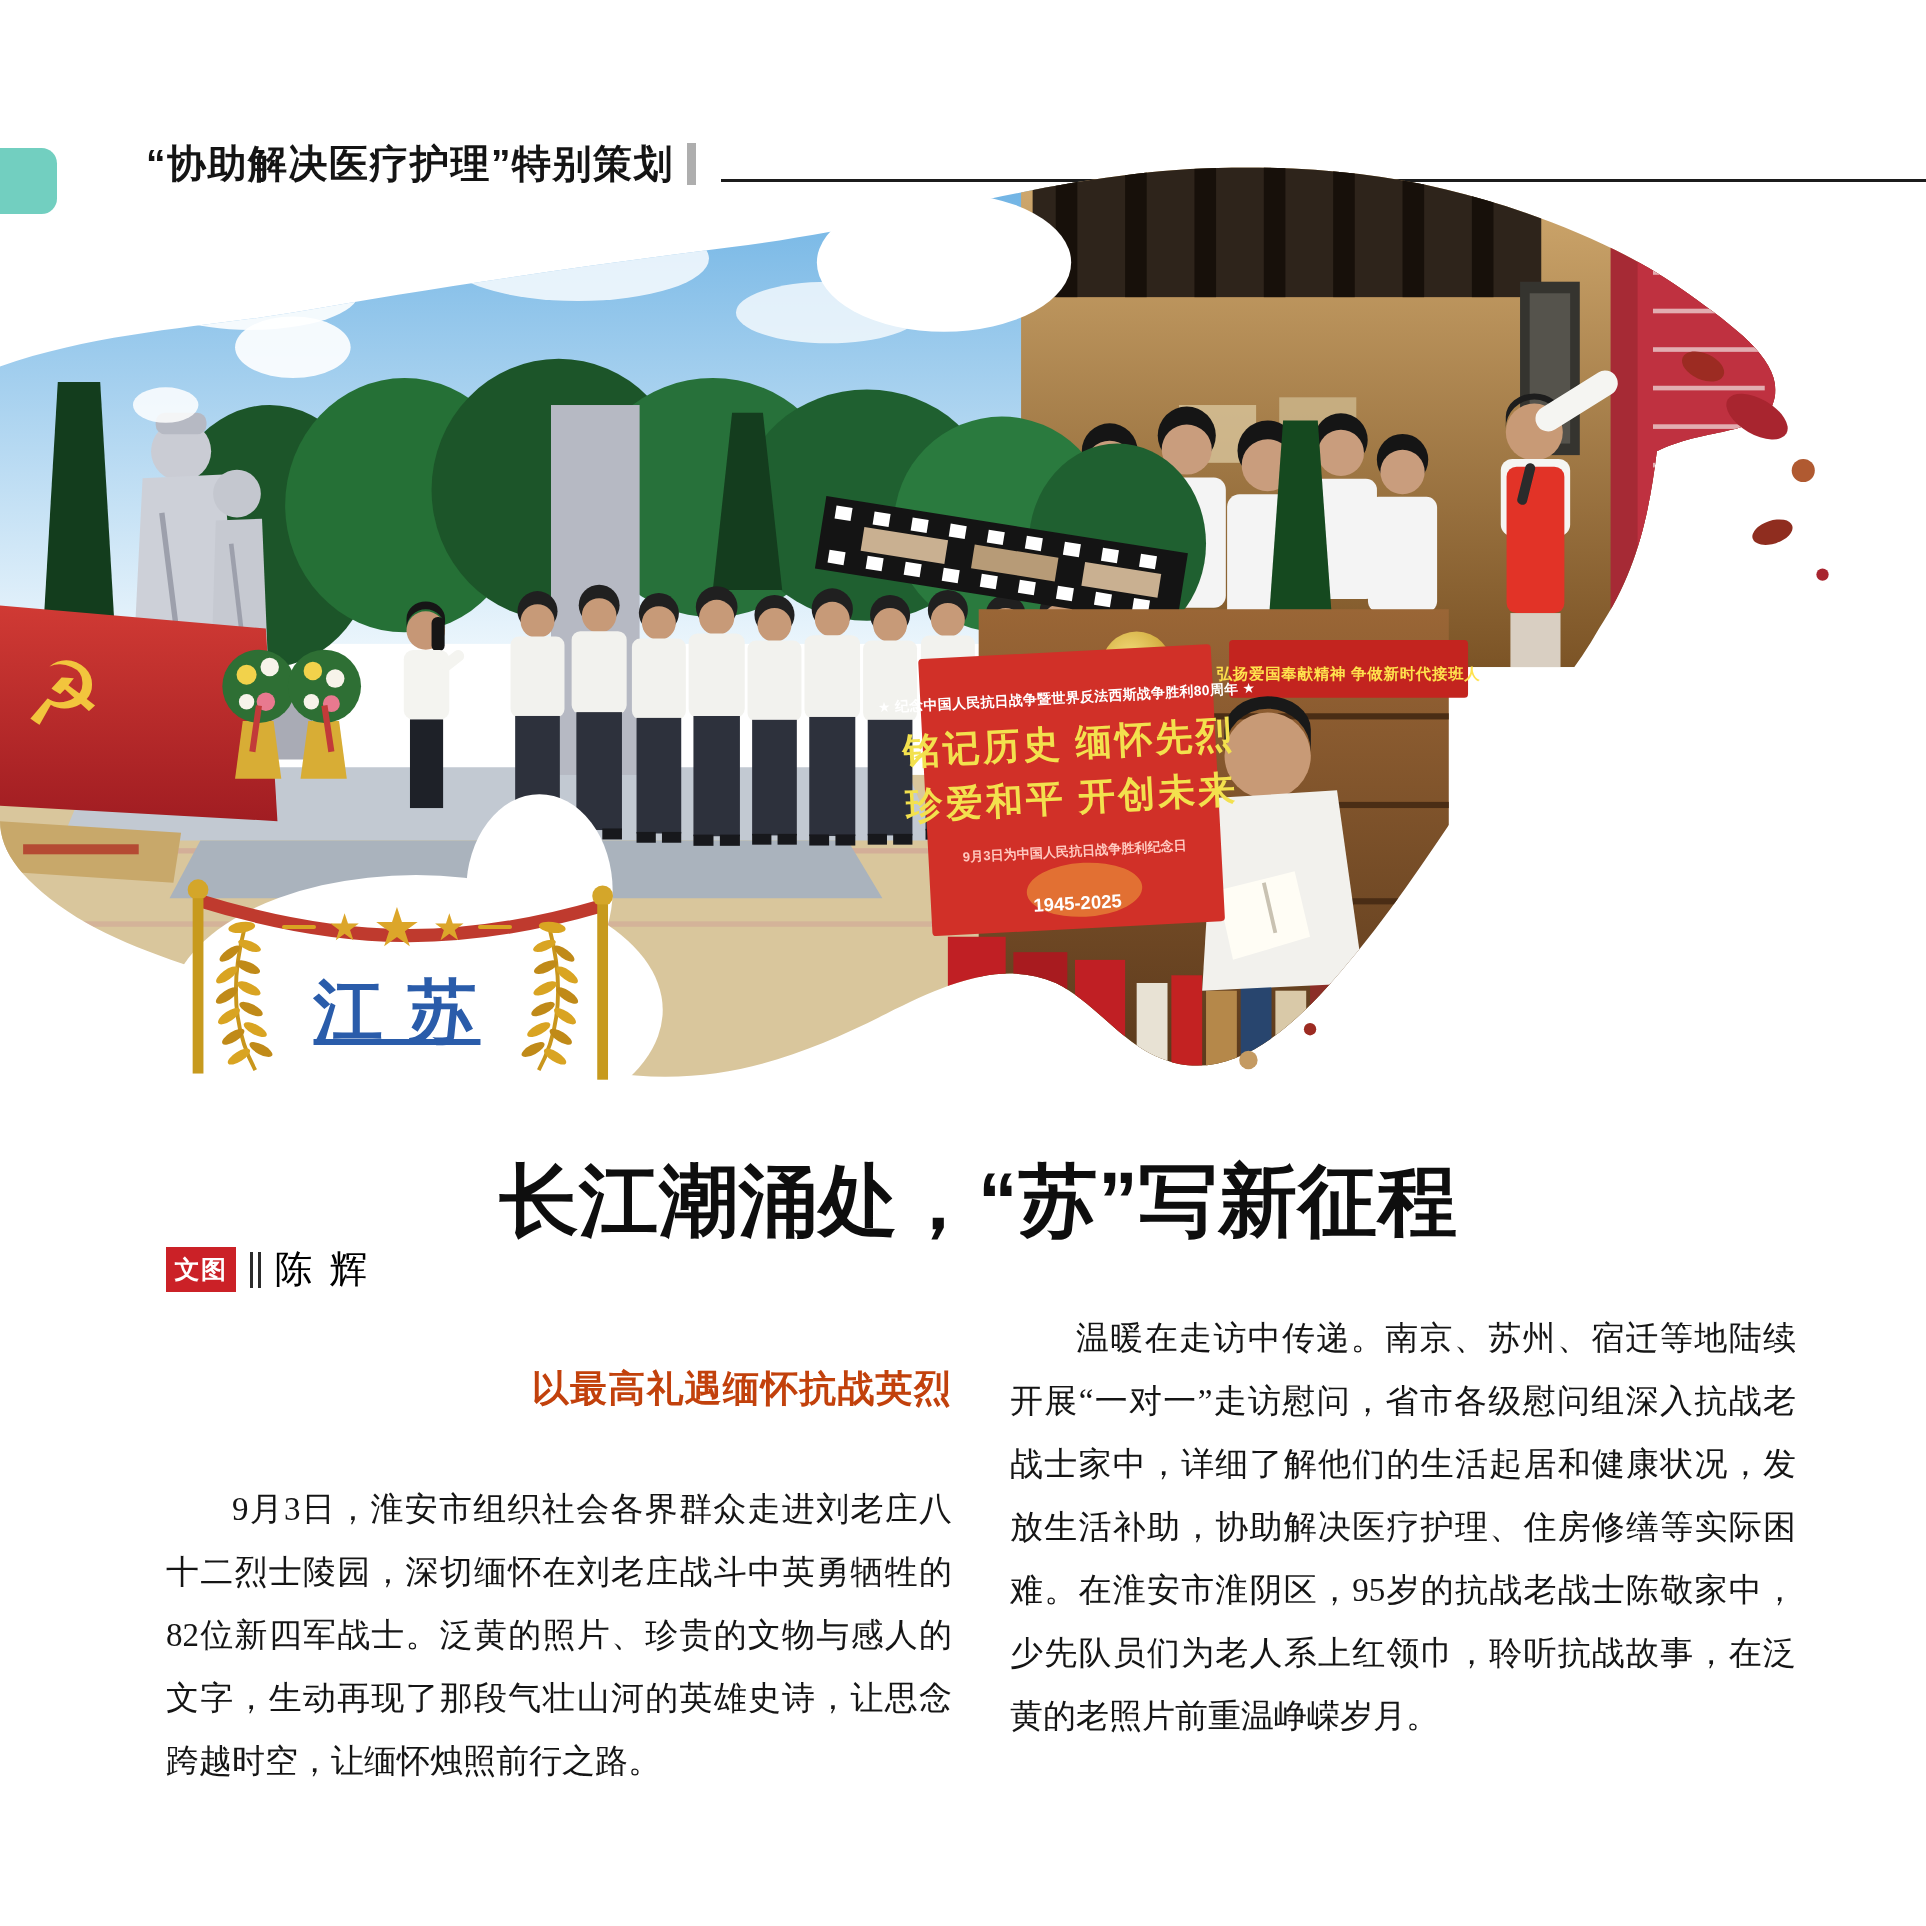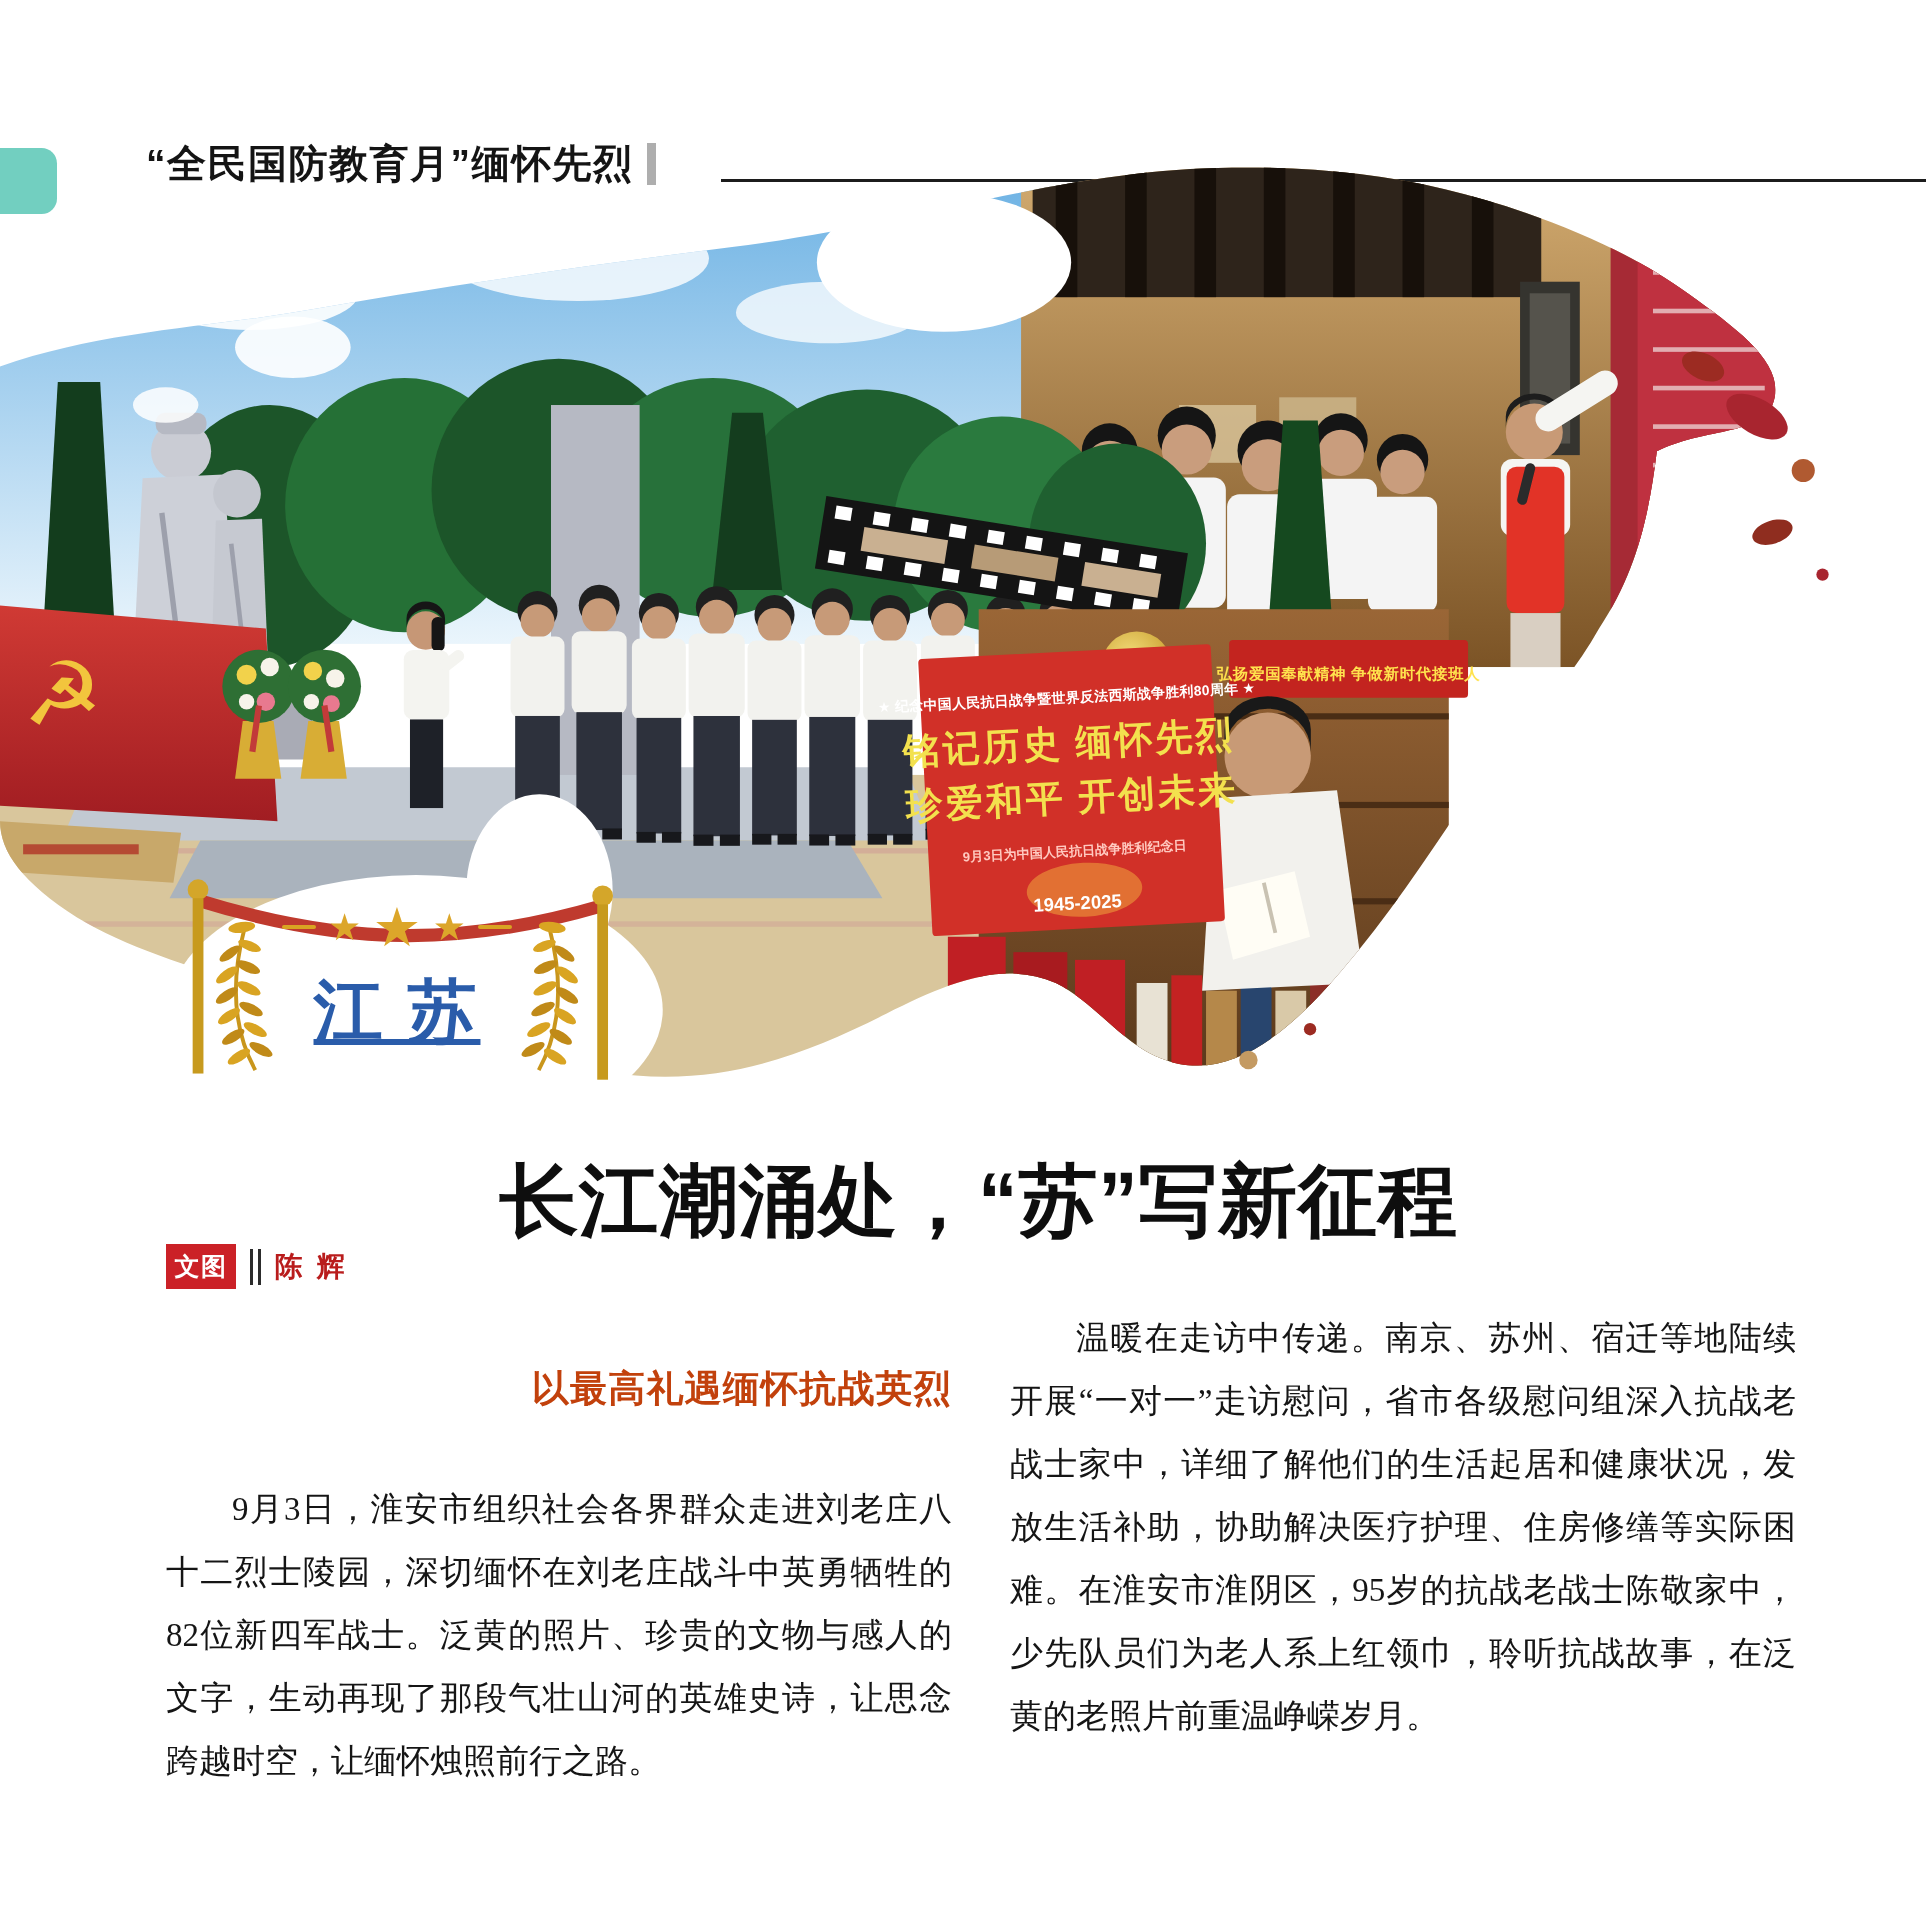--- a/index.html
+++ b/index.html
@@ -33,39 +33,39 @@
   .laurel.right{right:-6.2px;transform:scaleX(-1);}
 
   
   .article-title{position:absolute;left:0;right:0;top:1096px;text-align:center;
                  font-weight:bold;font-size:79px;letter-spacing:0.8px;color:#0e0e0e;}
   .byline{position:absolute;left:166px;top:1244px;display:flex;align-items:center;gap:14px;}
   .byline-tag{background:#cb2127;color:#ffffff;font-weight:bold;font-size:25px;
               padding:6.2px 8.5px;letter-spacing:1.5px;}
   .byline-bars{display:flex;gap:4.6px;}
   .byline-bars i{display:block;width:3.1px;height:36px;background:#2c2c2c;}
-  .byline-author{font-weight:bold;font-size:28px;letter-spacing:3.1px;color:#b91c1c;}
+  .byline-author{font-weight:normal;font-size:38px;letter-spacing:3.1px;color:#000000;}
 
   .columns{position:absolute;left:166px;top:1307px;width:1630px;display:flex;gap:58px;}
   .col{width:786px;font-family:"Liberation Serif","DejaVu Serif",serif;
        font-size:33px;line-height:63px;text-align:justify;color:#151515;}
   .col p{margin:0;}
   .col p.indent{text-indent:2em;}
   .section-heading{font-family:"Liberation Sans","DejaVu Sans",sans-serif;
                    font-weight:bold;font-size:37px;text-align:right;
                    margin:50px 0 58px;letter-spacing:1.2px;color:#c2410c;}
 </style>
 </head>
 <body>
 
 <div class="page">
 
   <div class="header-tab"></div>
   <div class="header-row">
-    <div class="header-title">“全民国防教育月”缅怀先烈</div>
+    <div class="header-title">“协助解决医疗护理”特别策划</div>
     <div class="header-bar"></div>
   </div>
   <div class="header-rule"></div>
 
   <svg class="collage" viewBox="0 0 5079 2400">
     <defs>
       <linearGradient id="skyG" x1="0" y1="0" x2="0" y2="1">
         <stop offset="0" stop-color="#6fb3e4"></stop>
           <stop offset="1" stop-color="#eaf5fc"></stop>
       </linearGradient>

